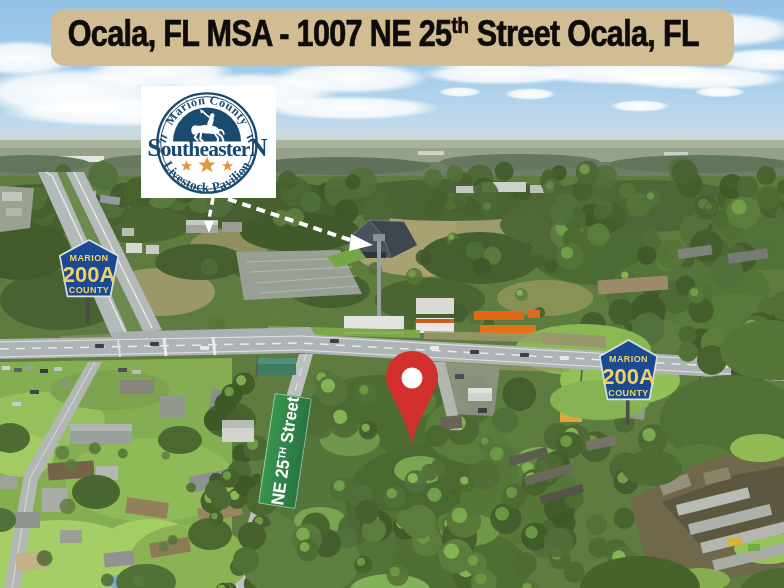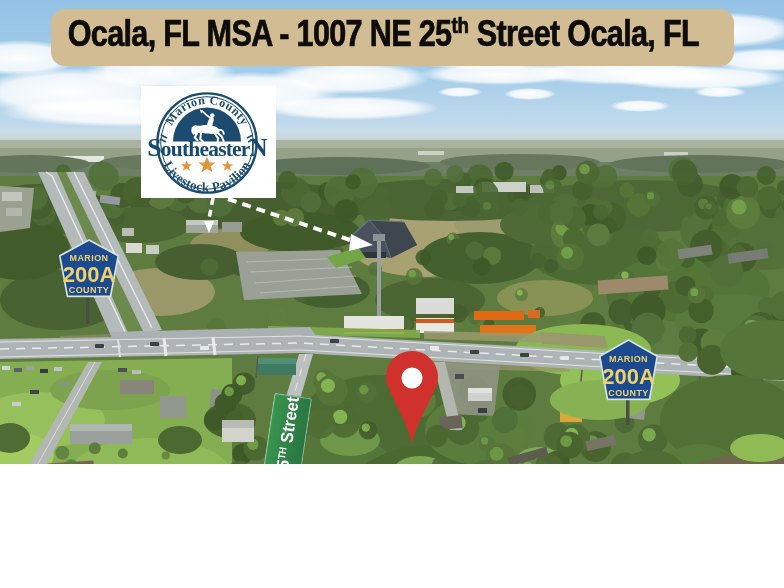--- a/index.html
+++ b/index.html
@@ -1,16 +1,16 @@
 <!DOCTYPE html>
 <html><head>
 <meta charset="utf-8">
 <style>
   html,body{margin:0;padding:0;background:#fff;}
-  #stage{position:relative;width:784px;height:464px;overflow:hidden;font-family:"Liberation Sans",sans-serif;}
+  #stage{position:relative;width:784px;height:588px;overflow:hidden;font-family:"Liberation Sans",sans-serif;}
   #stage svg{display:block;}
   .abs{position:absolute;}
 </style>
 </head>
 <body>
 <div id="stage">
 
 <svg class="abs" style="left:0;top:0" width="784" height="588" viewBox="0 0 784 588">
   <defs>
     <linearGradient id="skyg" x1="0" y1="0" x2="0" y2="1">

